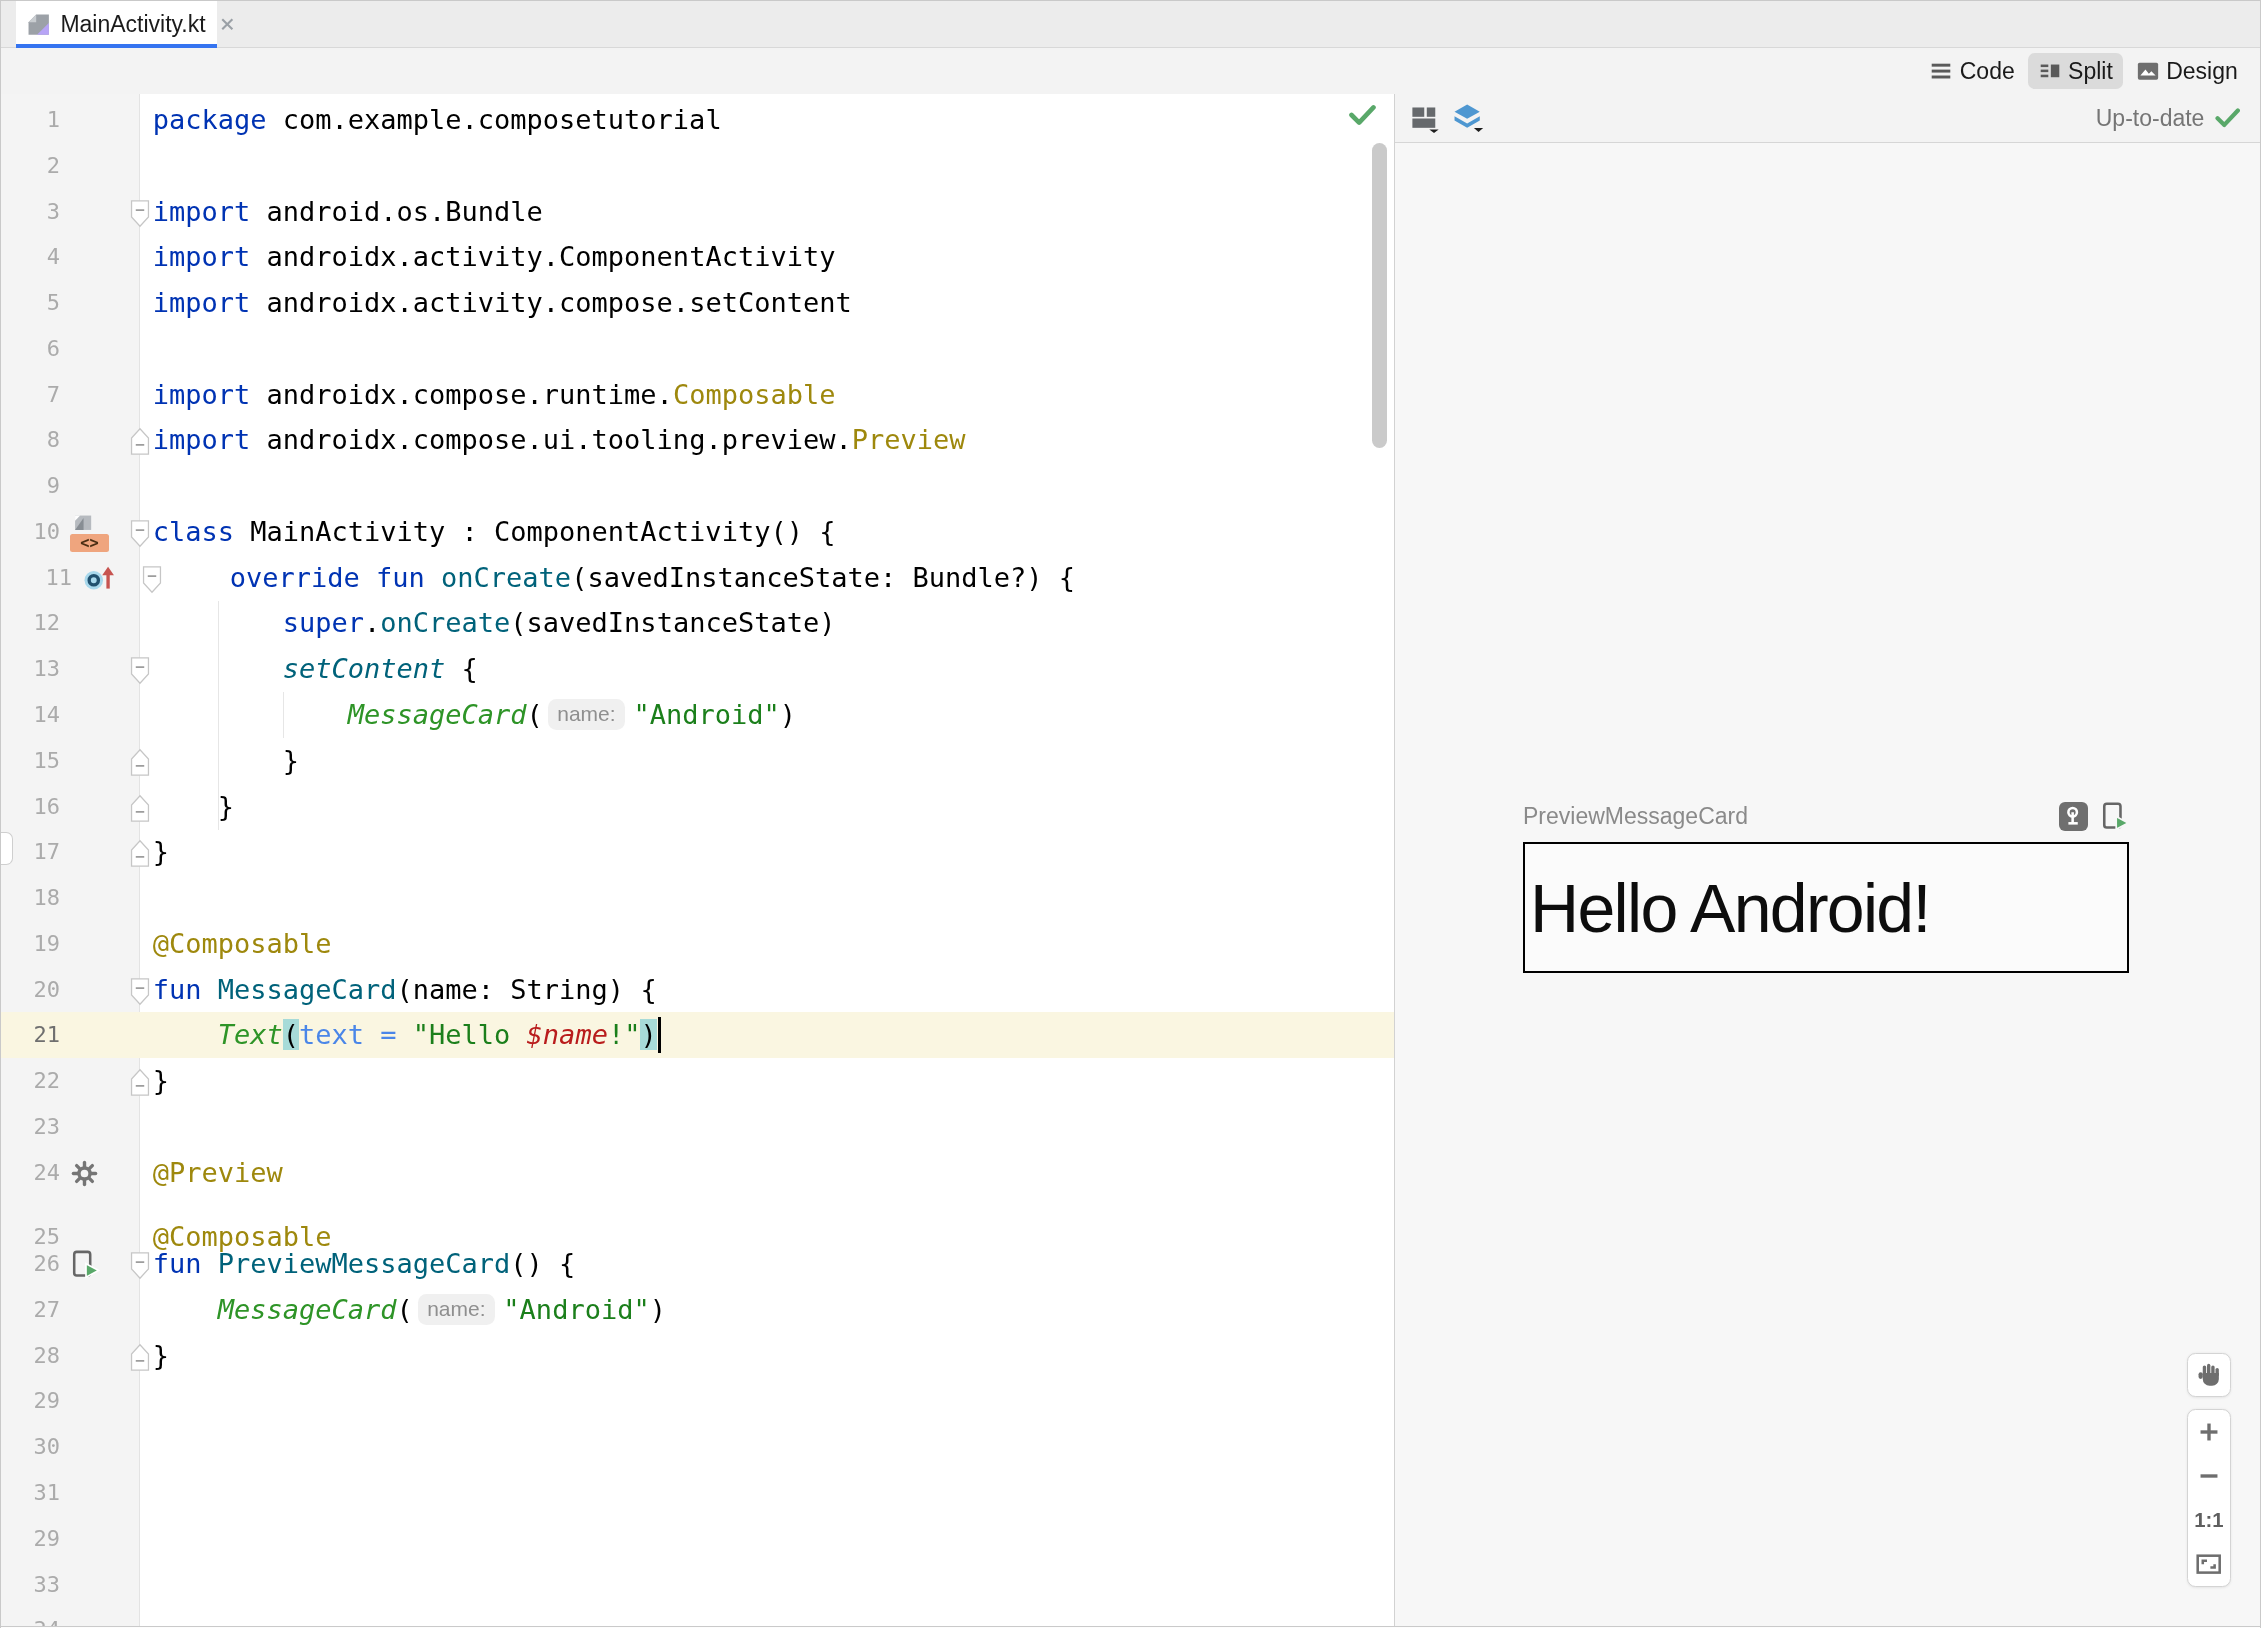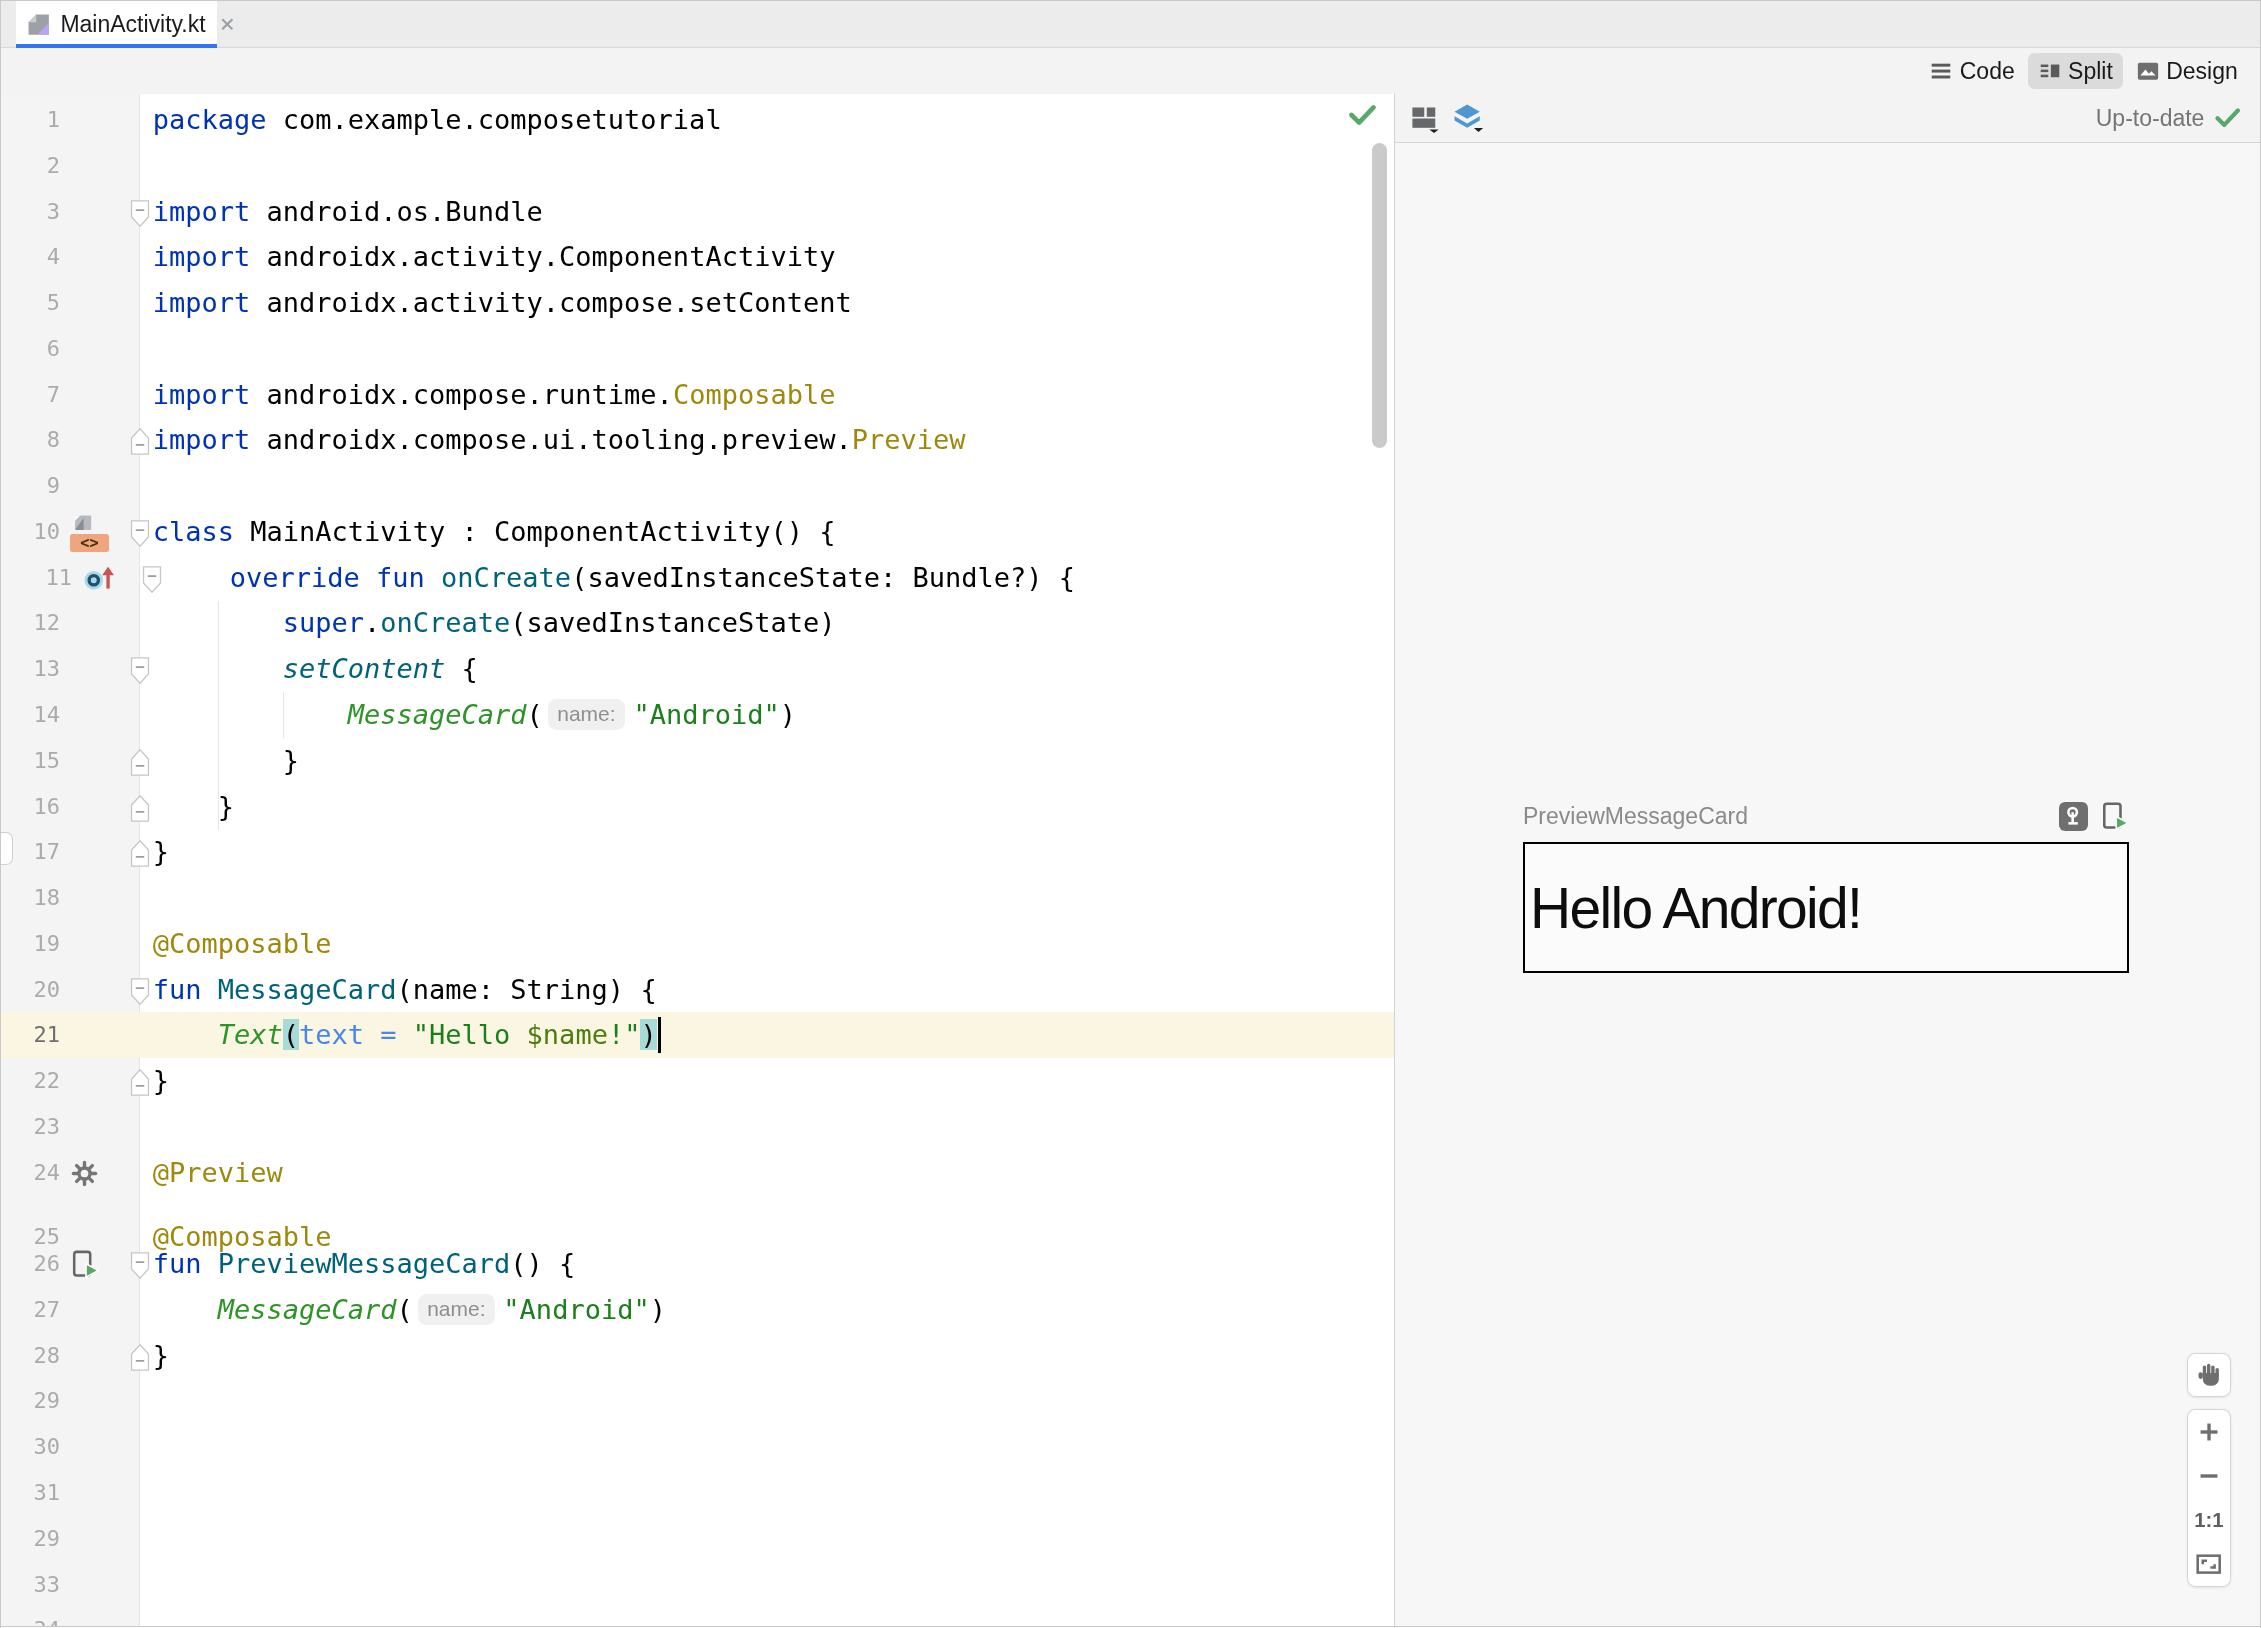--- a/index.html
+++ b/index.html
@@ -31,21 +31,21 @@
   .codeline{position:absolute;left:139px;top:0;height:46px;line-height:46px;padding-left:12.7px;white-space:pre;
             font-family:"DejaVu Sans Mono",monospace;font-size:27px;color:#000;}
   .tk-kw{color:#0033B3;}
   .tk-t{color:#000;}
   .tk-fn{color:#00627A;}
   .tk-ext{color:#00627A;font-style:italic;}
   .tk-comp{color:#2E9427;font-style:italic;}
   .tk-ann{color:#9E880D;}
   .tk-str{color:#1B7F1B;}
   .tk-named{color:#4A86E8;}
-  .tk-tmpl{color:#4d7c0f;}
+  .tk-tmpl{color:#b91c1c;font-style:italic;}
   .tk-brace{background:#A7DBD8;color:#000;}
   .chip{display:inline-block;background:#F0F0F0;border-radius:8.5px;color:#8F8F8F;
         font-family:"Liberation Sans",sans-serif;font-size:21px;line-height:30.5px;padding:0 9.3px;
         margin:0 8.5px 0 5.1px;vertical-align:middle;position:relative;top:-2.5px;}
   .caret{display:inline-block;width:2.5px;height:36px;background:#000;vertical-align:middle;margin-left:1.7px;position:relative;top:-1.7px;}
   .guide{position:absolute;width:0.8px;background:#E6E6E6;}
   .scroll-thumb{position:absolute;left:1371px;top:49px;width:15.3px;height:305px;border-radius:7.6px;background:#CACACA;}
   .inspect-ok{position:absolute;left:1348px;top:10.2px;}
   .gic{display:flex;align-items:center;}
   .codetag{display:inline-flex;align-items:center;justify-content:center;width:39px;height:18px;border-radius:2.5px;
@@ -54,21 +54,21 @@
   .panel{position:absolute;left:1393px;top:0;width:867px;height:1532px;background:#F7F7F7;border-left:0.8px solid #D2D2D2;box-sizing:content-box;}
   .ptoolbar{position:absolute;left:0;top:0;right:0;height:49px;background:#F3F3F3;border-bottom:0.8px solid #D6D6D6;
             box-sizing:border-box;display:flex;align-items:center;padding:0 22px 0 13.6px;gap:12px;}
   .pstatus{margin-left:auto;display:flex;align-items:center;gap:10.2px;font-size:23px;color:#757575;}
   .pcanvas{position:absolute;left:0;top:49px;right:0;bottom:0;}
   .plabel-row{position:absolute;left:128px;top:653px;width:606px;height:41px;display:flex;align-items:center;}
   .plabel{font-size:23px;color:#8A8A8A;}
   .plabel-icons{margin-left:auto;display:flex;align-items:center;gap:12px;}
   .pbox{position:absolute;left:128px;top:699px;width:606px;height:131px;background:#FBFBFB;border:2.5px solid #000;
         box-sizing:border-box;display:flex;align-items:center;overflow:hidden;}
-  .pbox-text{font-size:57px;color:#0D0D0D;letter-spacing:-1.7px;white-space:nowrap;padding-left:5.1px;}
+  .pbox-text{font-size:68px;color:#0D0D0D;letter-spacing:-1.7px;white-space:nowrap;padding-left:5.1px;}
   .card{position:absolute;background:#fff;border:0.8px solid #D4D4D4;border-radius:8.5px;box-shadow:0 0.8px 2.5px rgba(0,0,0,.08);box-sizing:border-box;}
   .hand-card{left:792px;top:1210px;width:44px;height:44px;display:flex;align-items:center;justify-content:center;}
   .zoom-card{left:792px;top:1266px;width:44px;height:178px;display:flex;flex-direction:column;}
   .zcell{flex:1;display:flex;align-items:center;justify-content:center;}
   .zlabel{font-weight:bold;font-size:20.3px;color:#5F5F5F;}
   .edge-notch{position:absolute;left:0;top:831px;width:11px;height:30.5px;background:#fff;border:0.8px solid #CFCFCF;border-left:none;border-radius:0 6.8px 6.8px 0;}
   .bottom-strip{position:absolute;left:0;right:0;top:1626px;height:3.4px;background:#FDFDFD;}
 </style>
 </head>
 <body>

